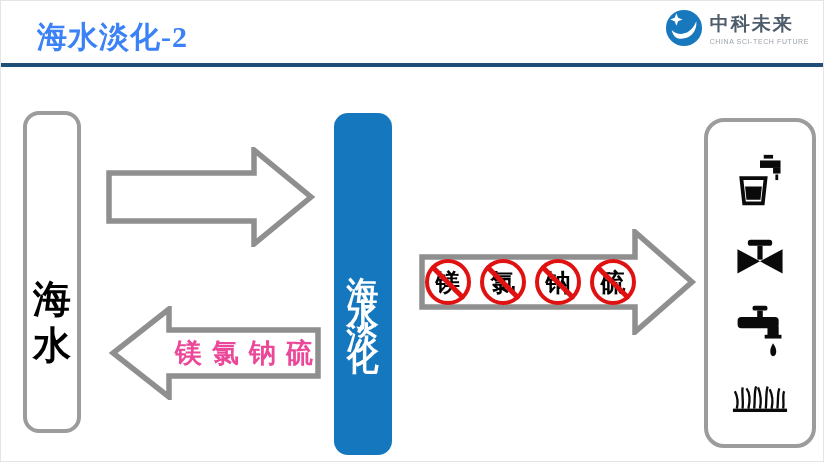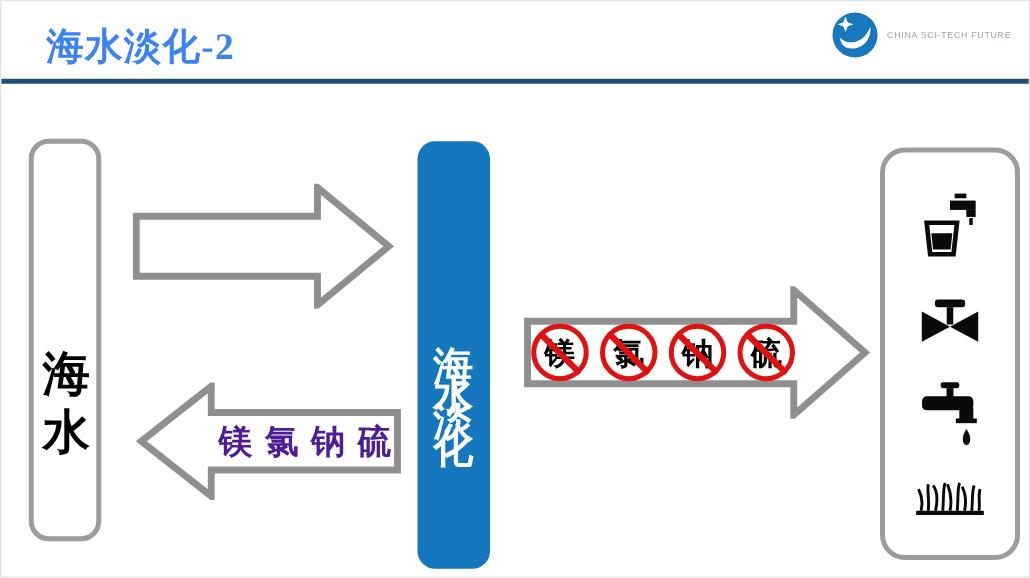--- a/index.html
+++ b/index.html
@@ -27,21 +27,21 @@
   .vtext-process { font-size: 32px; color: #fff; letter-spacing: 22px; margin-bottom: -22px; }
 
   
   .arrow-svg { position: absolute; }
   .arrow-shape { fill: #ffffff; stroke: #8F8F8F; stroke-width: 5.5; stroke-linejoin: miter; }
   #feed-arrow    { left: 105px; top: 146px; }
   #reject-arrow  { left: 108px; top: 305px; }
   #product-arrow { left: 418px; top: 228px; }
 
   .reject-label { position: absolute; left: 170px; top: 329px; width: 146px; height: 46px; display: flex; align-items: center; justify-content: center; }
-  .reject-label span { font-size: 27px; font-weight: bold; color: #4c1d95; letter-spacing: 10px; margin-right: -10px; white-space: nowrap; }
+  .reject-label span { font-size: 27px; font-weight: bold; color: #ec4899; letter-spacing: 10px; margin-right: -10px; white-space: nowrap; }
 
   
   .no-sign { position: absolute; width: 46px; height: 46px; top: 258px; }
   .no-ring  { position: absolute; inset: 0; border: 4px solid #E01111; border-radius: 50%; }
   .no-char  { position: absolute; inset: 0; display: flex; align-items: center; justify-content: center; font-size: 25px; font-weight: bold; color: #000; }
   .no-slash { position: absolute; left: 0; top: 20.75px; width: 46px; height: 4.5px; background: #E01111; border-radius: 2px; transform: rotate(45deg); }
 
   
   .p-icon { display: block; fill: #0a0a0a; }
   .p-icon .stroke { fill: none; stroke: #0a0a0a; }
@@ -53,20 +53,21 @@
 
   <div class="title">海水淡化-2</div>
 
   <div class="logo">
     <svg class="logo-icon" viewBox="0 0 40 40">
       <circle cx="20" cy="20" r="19" fill="#1878BE"></circle>
       <path d="M7 22 C14 29 27 28 33 13 C34 26 24 33 14 31 C10 30 8 26 7 22 Z" fill="#ffffff"></path>
       <path d="M12 4.5 L13.8 9.2 L18.5 11 L13.8 12.8 L12 17.5 L10.2 12.8 L5.5 11 L10.2 9.2 Z" fill="#ffffff"></path>
     </svg>
     <div class="logo-text">
+      <div class="logo-name">中科未来</div>
       <div class="logo-sub">CHINA SCI-TECH FUTURE</div>
     </div>
   </div>
 
   <div class="divider"></div>
 
   <div class="box box-source">
     <div class="vtext vtext-source">海水</div>
   </div>
 

